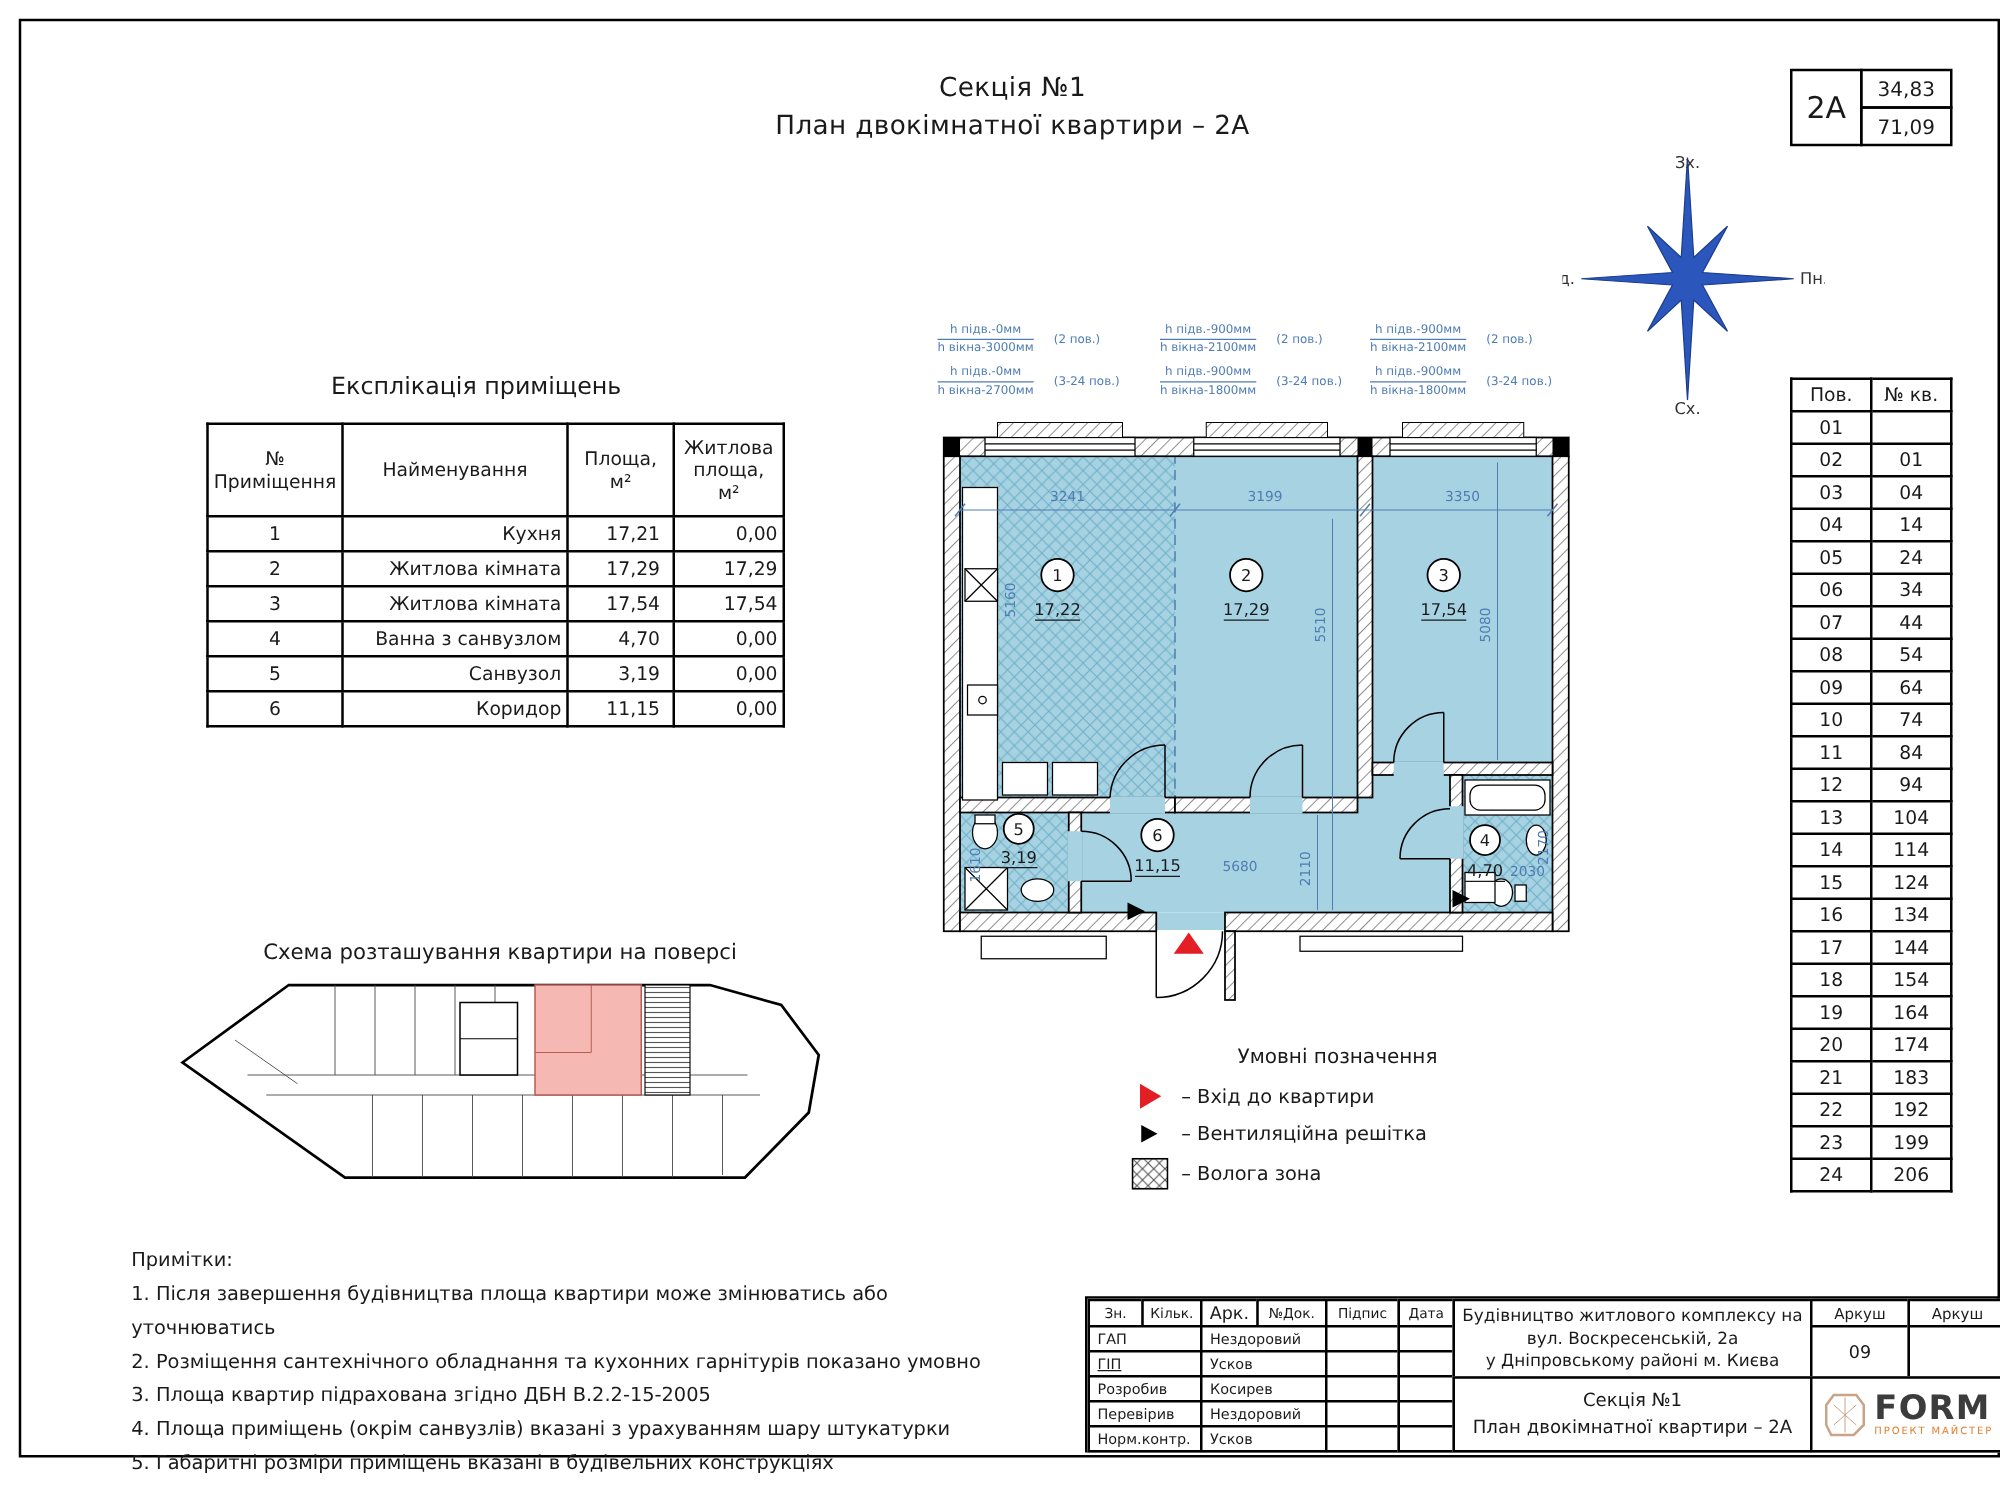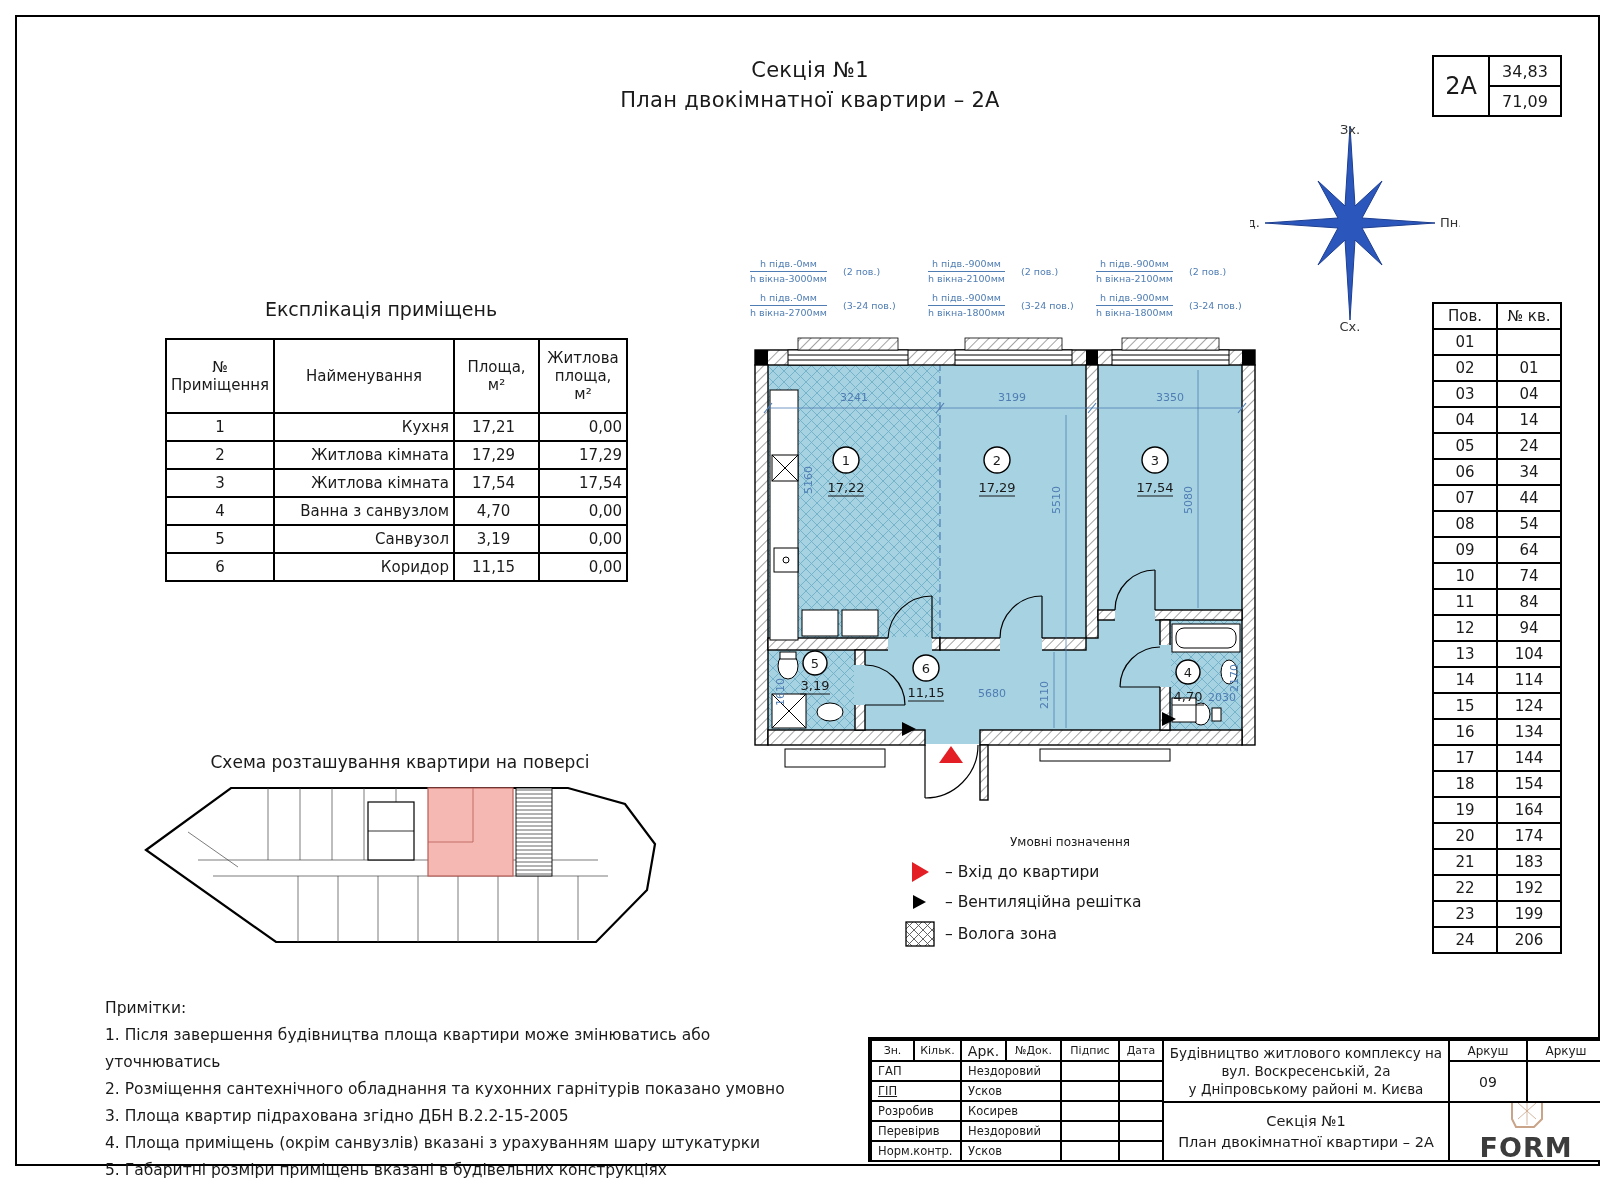--- a/index.html
+++ b/index.html
@@ -12,45 +12,45 @@
   .stamp{left:1432px;top:55px;width:130px;height:62px;}
   .stamp .c{position:absolute;border:2px solid #000;box-sizing:border-box;display:flex;align-items:center;justify-content:center;}
   
   .expl-title{left:165px;top:298px;width:432px;text-align:center;font-size:19px;}
   table.grid{border-collapse:collapse;table-layout:fixed;}
   table.grid td,table.grid th{border:2px solid #000;font-weight:normal;font-size:15px;padding:0 4px;overflow:hidden;}
   .expl{left:165px;top:338px;}
   .expl th{font-size:15px;}
   .expl td{height:26px;}
   .expl .num{text-align:center;}
-  .expl .ar{text-align:center;padding-right:10px;margin-top:26px;}
+  .expl .ar{text-align:right;padding-right:10px;margin-top:26px;}
   .expl .al{text-align:right;padding-left:24px;}
   
   .floors{left:1432px;top:302px;}
   .floors td,.floors th{text-align:center;height:24px;font-size:15px;}
   
   .winspec{width:180px;font-size:9.5px;color:#4f7db3;}
   .winspec .row{display:flex;align-items:center;gap:16px;margin-bottom:7px;}
   .winspec .frac{display:inline-block;text-align:center;line-height:12px;}
   .winspec .frac .num{display:block;border-bottom:1px solid #4f7db3;padding:0 3px 1px;}
   .winspec .frac .den{display:block;padding-top:1px;}
   
   .legend{left:905px;top:835px;width:330px;font-size:15.5px;}
-  .legend .lt{text-align:center;font-size:12px;margin-bottom:12px;}
+  .legend .lt{text-align:center;font-size:16px;margin-bottom:12px;}
   .legend .li{display:flex;align-items:center;gap:10px;margin-bottom:10px;}
   .legend .ic{width:30px;display:flex;justify-content:center;}
   
   .notes{left:105px;top:995px;width:720px;font-size:15.5px;line-height:27px;}
   
   .schema-title{left:150px;top:752px;width:500px;text-align:center;font-size:17px;}
   
   .tblock{left:868px;top:1037px;width:731px;height:125px;border:2px solid #000;box-sizing:border-box;}
   .tb-cell{position:absolute;border:2px solid #000;box-sizing:border-box;display:flex;align-items:center;justify-content:center;overflow:hidden;background:#fff;}
   .tb-cell.lbl{justify-content:flex-start;padding-left:6px;}
-  .logo-wrap{display:flex;align-items:center;gap:6px;flex-direction:column;}
+  .logo-wrap{display:flex;align-items:center;gap:6px;}
   .logo-txt .big{font-size:27px;letter-spacing:1px;color:#3c3c3c;line-height:26px;font-weight:bold;}
   .logo-txt .sub{font-size:8px;letter-spacing:1.5px;color:#e0812f;}
 </style>
 </head>
 <body>
 
 <div class="frame"></div>
 
 <div class="abs main-title">
   <div>Секція №1</div>

